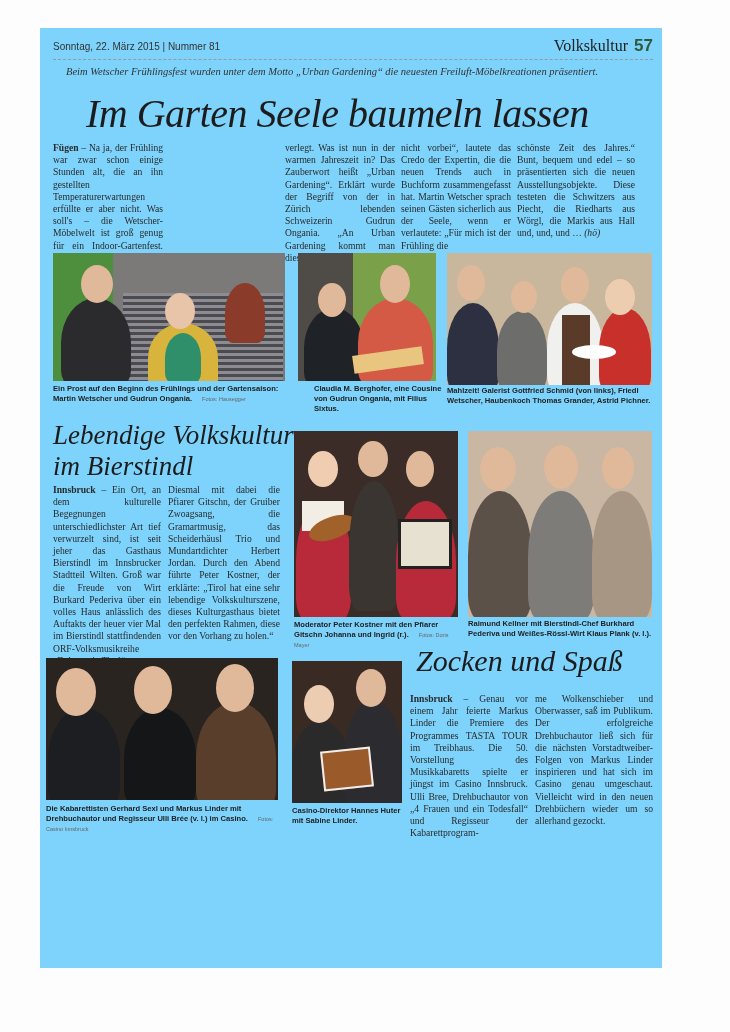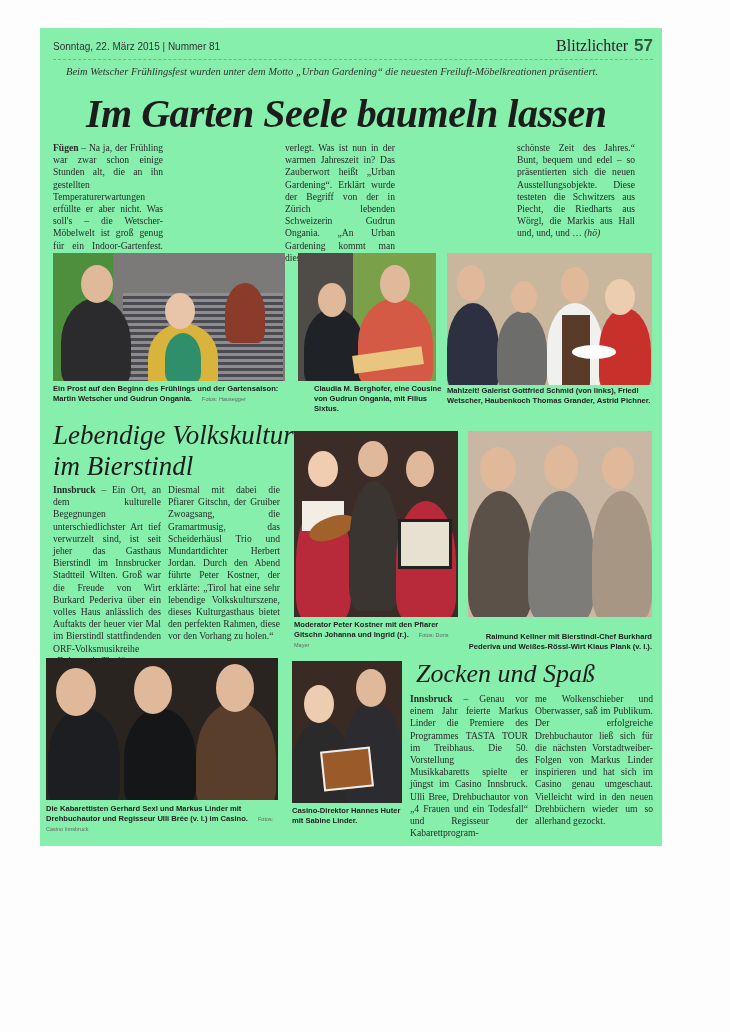--- a/index.html
+++ b/index.html
@@ -1,48 +1,49 @@
 <!DOCTYPE html>
 <html><head>
 <meta charset="utf-8">
 <style>
   * { box-sizing: border-box; margin: 0; padding: 0; }
   html, body { width: 730px; height: 1032px; background: #fdfdfd; overflow: hidden; }
   body { position: relative; font-family: "Liberation Serif", serif; color: #222; }
-  .page { position: absolute; left: 40px; top: 28px; width: 622px; height: 818px; background: #86efac; }
+  .page { position: absolute; left: 40px; top: 28px; width: 622px; height: 940px; background: #7dd3fc; }
   .header { position: absolute; left: 13px; top: 10px; width: 600px; height: 22px; border-bottom: 1px dashed #999; }
   .header .date { position: absolute; left: 0; top: 3px; font-family: "Liberation Sans", sans-serif; font-size: 10px; color: #333; }
   .header .section { position: absolute; right: 0; top: -2px; font-size: 16px; color: #222; }
   .header .section b { color: #2f5a3c; font-family: "Liberation Sans", sans-serif; font-size: 17px; margin-left: 6px; }
   .kicker { position: absolute; left: 26px; top: 38px; width: 590px; font-style: italic; font-size: 10.5px; color: #333; }
-  h1.head { position: absolute; left: 46px; top: 62px; font-size: 40px; font-weight: bold; font-style: italic; color: #1c1c1c; letter-spacing: -0.5px; }
+  h1.head { position: absolute; left: 46px; top: 62px; font-size: 40px; font-weight: normal; font-style: italic; color: #1c1c1c; letter-spacing: -0.5px; }
   h2.head { position: absolute; font-weight: normal; font-style: italic; color: #1c1c1c; font-size: 27px; line-height: 31px; }
   .col { position: absolute; font-size: 9.6px; line-height: 12.2px; color: #2a2a2a; text-align: justify; hyphens: auto; }
   .col b { font-family: Liberation Serif, serif; }
   .photo { position: absolute; overflow: hidden; }
   .cap { position: absolute; font-family: "Liberation Sans", sans-serif; font-size: 7.6px; line-height: 10px; color: #222; font-weight: bold; }
   .credit { font-weight: normal; font-size: 5.5px; color: #666; margin-left: 10px; }
   .fig { position: absolute; border-radius: 50% 50% 20% 20%; }
   .face { position: absolute; border-radius: 50%; background: #e0b89a; }
 </style>
 </head>
 <body>
 
 <div class="page">
 
   <div class="header">
     <span class="date">Sonntag, 22. März 2015 | Nummer 81</span>
-    <span class="section"><span>Blitzlichter</span><b>57</b></span>
+    <span class="section"><span>Volkskultur</span><b>57</b></span>
   </div>
 
   <div class="kicker">Beim Wetscher Frühlingsfest wurden unter dem Motto „Urban Gardening“ die neuesten Freiluft-Möbelkreationen präsentiert.</div>
   <h1 class="head">Im Garten Seele baumeln lassen</h1>
 
   <div class="col" style="left:13px; top:114px; width:110px;"><b>Fügen</b> <span>– Na ja, der Frühling war zwar schon einige Stunden alt, die an ihn gestellten Temperaturerwartungen erfüllte er aber nicht. Was soll's – die Wetscher-Möbelwelt ist groß genug für ein Indoor-Gartenfest. Außerdem</span></div>
   <div class="col" style="left:245px; top:114px; width:110px;">verlegt. Was ist nun in der warmen Jahreszeit in? Das Zauberwort heißt „Urban Gardening“. Erklärt wurde der Begriff von der in Zürich lebenden Schweizerin Gudrun Ongania. „An Urban Gardening kommt man dieses Jahr</div>
+  <div class="col" style="left:361px; top:114px; width:110px;">nicht vorbei“, lautete das Credo der Expertin, die die neuen Trends auch in Buchform zusammengefasst hat. Martin Wetscher sprach seinen Gästen sicherlich aus der Seele, wenn er verlautete: „Für mich ist der Frühling die</div>
   <div class="col" style="left:477px; top:114px; width:118px;"><span>schönste Zeit des Jahres.“ Bunt, bequem und edel – so präsentierten sich die neuen Ausstellungsobjekte. Diese testeten die Schwitzers aus Piecht, die Riedharts aus Wörgl, die Markis aus Hall und, und, und …</span> <i>(hö)</i></div>
 
   <div class="photo" style="left:13px; top:225px; width:232px; height:128px; background:linear-gradient(90deg,#4d8f3c 0 26%,#7b7a78 26% 100%);">
     <div style="position:absolute;left:70px;top:40px;width:160px;height:90px;background:repeating-linear-gradient(0deg,#4b4a4f 0 3px,#8d8c92 3px 6px);"></div>
     <div class="fig" style="left:172px;top:30px;width:40px;height:60px;background:#8a3b2a;"></div>
     <div class="fig" style="left:8px;top:45px;width:70px;height:90px;background:#2b2a2c;"></div>
     <div class="face" style="left:28px;top:12px;width:32px;height:38px;"></div>
     <div class="fig" style="left:95px;top:70px;width:70px;height:70px;background:#d9b43c;"></div>
     <div class="fig" style="left:112px;top:80px;width:36px;height:50px;background:#2f8f6b;"></div>
     <div class="face" style="left:112px;top:40px;width:30px;height:36px;background:#e8c4a8;"></div>
@@ -91,39 +92,39 @@
   <div class="cap" style="left:254px; top:592px; width:164px;"><span>Moderator Peter Kostner mit den Pfiarer Gitschn Johanna und Ingrid (r.).</span><span class="credit">Fotos: Doris Mayer</span></div>
 
   <div class="photo" style="left:428px; top:403px; width:184px; height:186px; background:#c9b7a3;">
     <div class="fig" style="left:0px;top:60px;width:64px;height:130px;background:#5c5148;"></div>
     <div class="face" style="left:12px;top:16px;width:36px;height:44px;"></div>
     <div class="fig" style="left:60px;top:60px;width:66px;height:130px;background:#7e7c78;"></div>
     <div class="face" style="left:76px;top:14px;width:34px;height:44px;"></div>
     <div class="fig" style="left:124px;top:60px;width:60px;height:130px;background:#a89684;"></div>
     <div class="face" style="left:134px;top:16px;width:32px;height:42px;"></div>
   </div>
-  <div class="cap" style="left:428px; top:604px; width:184px;text-align:right;">Raimund Kellner mit Bierstindl-Chef Burkhard Pederiva und Weißes-Rössl-Wirt Klaus Plank (v. l.).</div>
+  <div class="cap" style="left:428px; top:591px; width:184px;">Raimund Kellner mit Bierstindl-Chef Burkhard Pederiva und Weißes-Rössl-Wirt Klaus Plank (v. l.).</div>
 
   <div class="photo" style="left:6px; top:630px; width:232px; height:142px; background:#2a2420;">
     <div class="fig" style="left:2px;top:50px;width:72px;height:100px;background:#1d1e22;"></div>
     <div class="face" style="left:10px;top:10px;width:40px;height:48px;"></div>
     <div class="fig" style="left:78px;top:50px;width:72px;height:100px;background:#151617;"></div>
     <div class="face" style="left:88px;top:8px;width:38px;height:48px;"></div>
     <div class="fig" style="left:150px;top:44px;width:80px;height:110px;background:#5a3e2c;"></div>
     <div class="face" style="left:170px;top:6px;width:38px;height:48px;"></div>
   </div>
   <div class="cap" style="left:6px; top:776px; width:232px;"><span>Die Kabarettisten Gerhard Sexl und Markus Linder mit Drehbuchautor und Regisseur Ulli Brée (v. l.) im Casino.</span><span class="credit">Fotos: Casino Innsbruck</span></div>
 
   <div class="photo" style="left:252px; top:633px; width:110px; height:142px; background:#3a2a24;">
     <div class="fig" style="left:0px;top:60px;width:58px;height:90px;background:#2a2a2a;"></div>
     <div class="face" style="left:12px;top:24px;width:30px;height:38px;background:#edcdb2;"></div>
     <div class="fig" style="left:52px;top:40px;width:58px;height:110px;background:#2c2c30;"></div>
     <div class="face" style="left:64px;top:8px;width:30px;height:38px;"></div>
     <div style="position:absolute;left:30px;top:88px;width:50px;height:40px;background:#9a5a2a;border:2px solid #eee;transform:rotate(-6deg);"></div>
   </div>
   <div class="cap" style="left:252px; top:778px; width:115px;">Casino-Direktor Hannes Huter mit Sabine Linder.</div>
 
-  <h2 class="head" style="left:376px; top:628px; font-size:26px; line-height:36px;">Zocken und Spaß</h2>
+  <h2 class="head" style="left:376px; top:615px; font-size:30px; line-height:36px;">Zocken und Spaß</h2>
 
   <div class="col" style="left:370px; top:665px; width:118px;"><b>Innsbruck</b> <span>– Genau vor einem Jahr feierte Markus Linder die Premiere des Programmes TASTA TOUR im Treibhaus. Die 50. Vorstellung des Musikkabaretts spielte er jüngst im Casino Innsbruck. Ulli Bree, Drehbuchautor von „4 Frauen und ein Todesfall“ und Regisseur der Kabarettprogram-</span></div>
   <div class="col" style="left:495px; top:665px; width:118px;">me Wolkenschieber und Oberwasser, saß im Publikum. Der erfolgreiche Drehbuchautor ließ sich für die nächsten Vorstadtweiber-Folgen von Markus Linder inspirieren und hat sich im Casino genau umgeschaut. Vielleicht wird in den neuen Drehbüchern wieder um so allerhand gezockt.</div>
 
 </div>
 
 </body></html>

